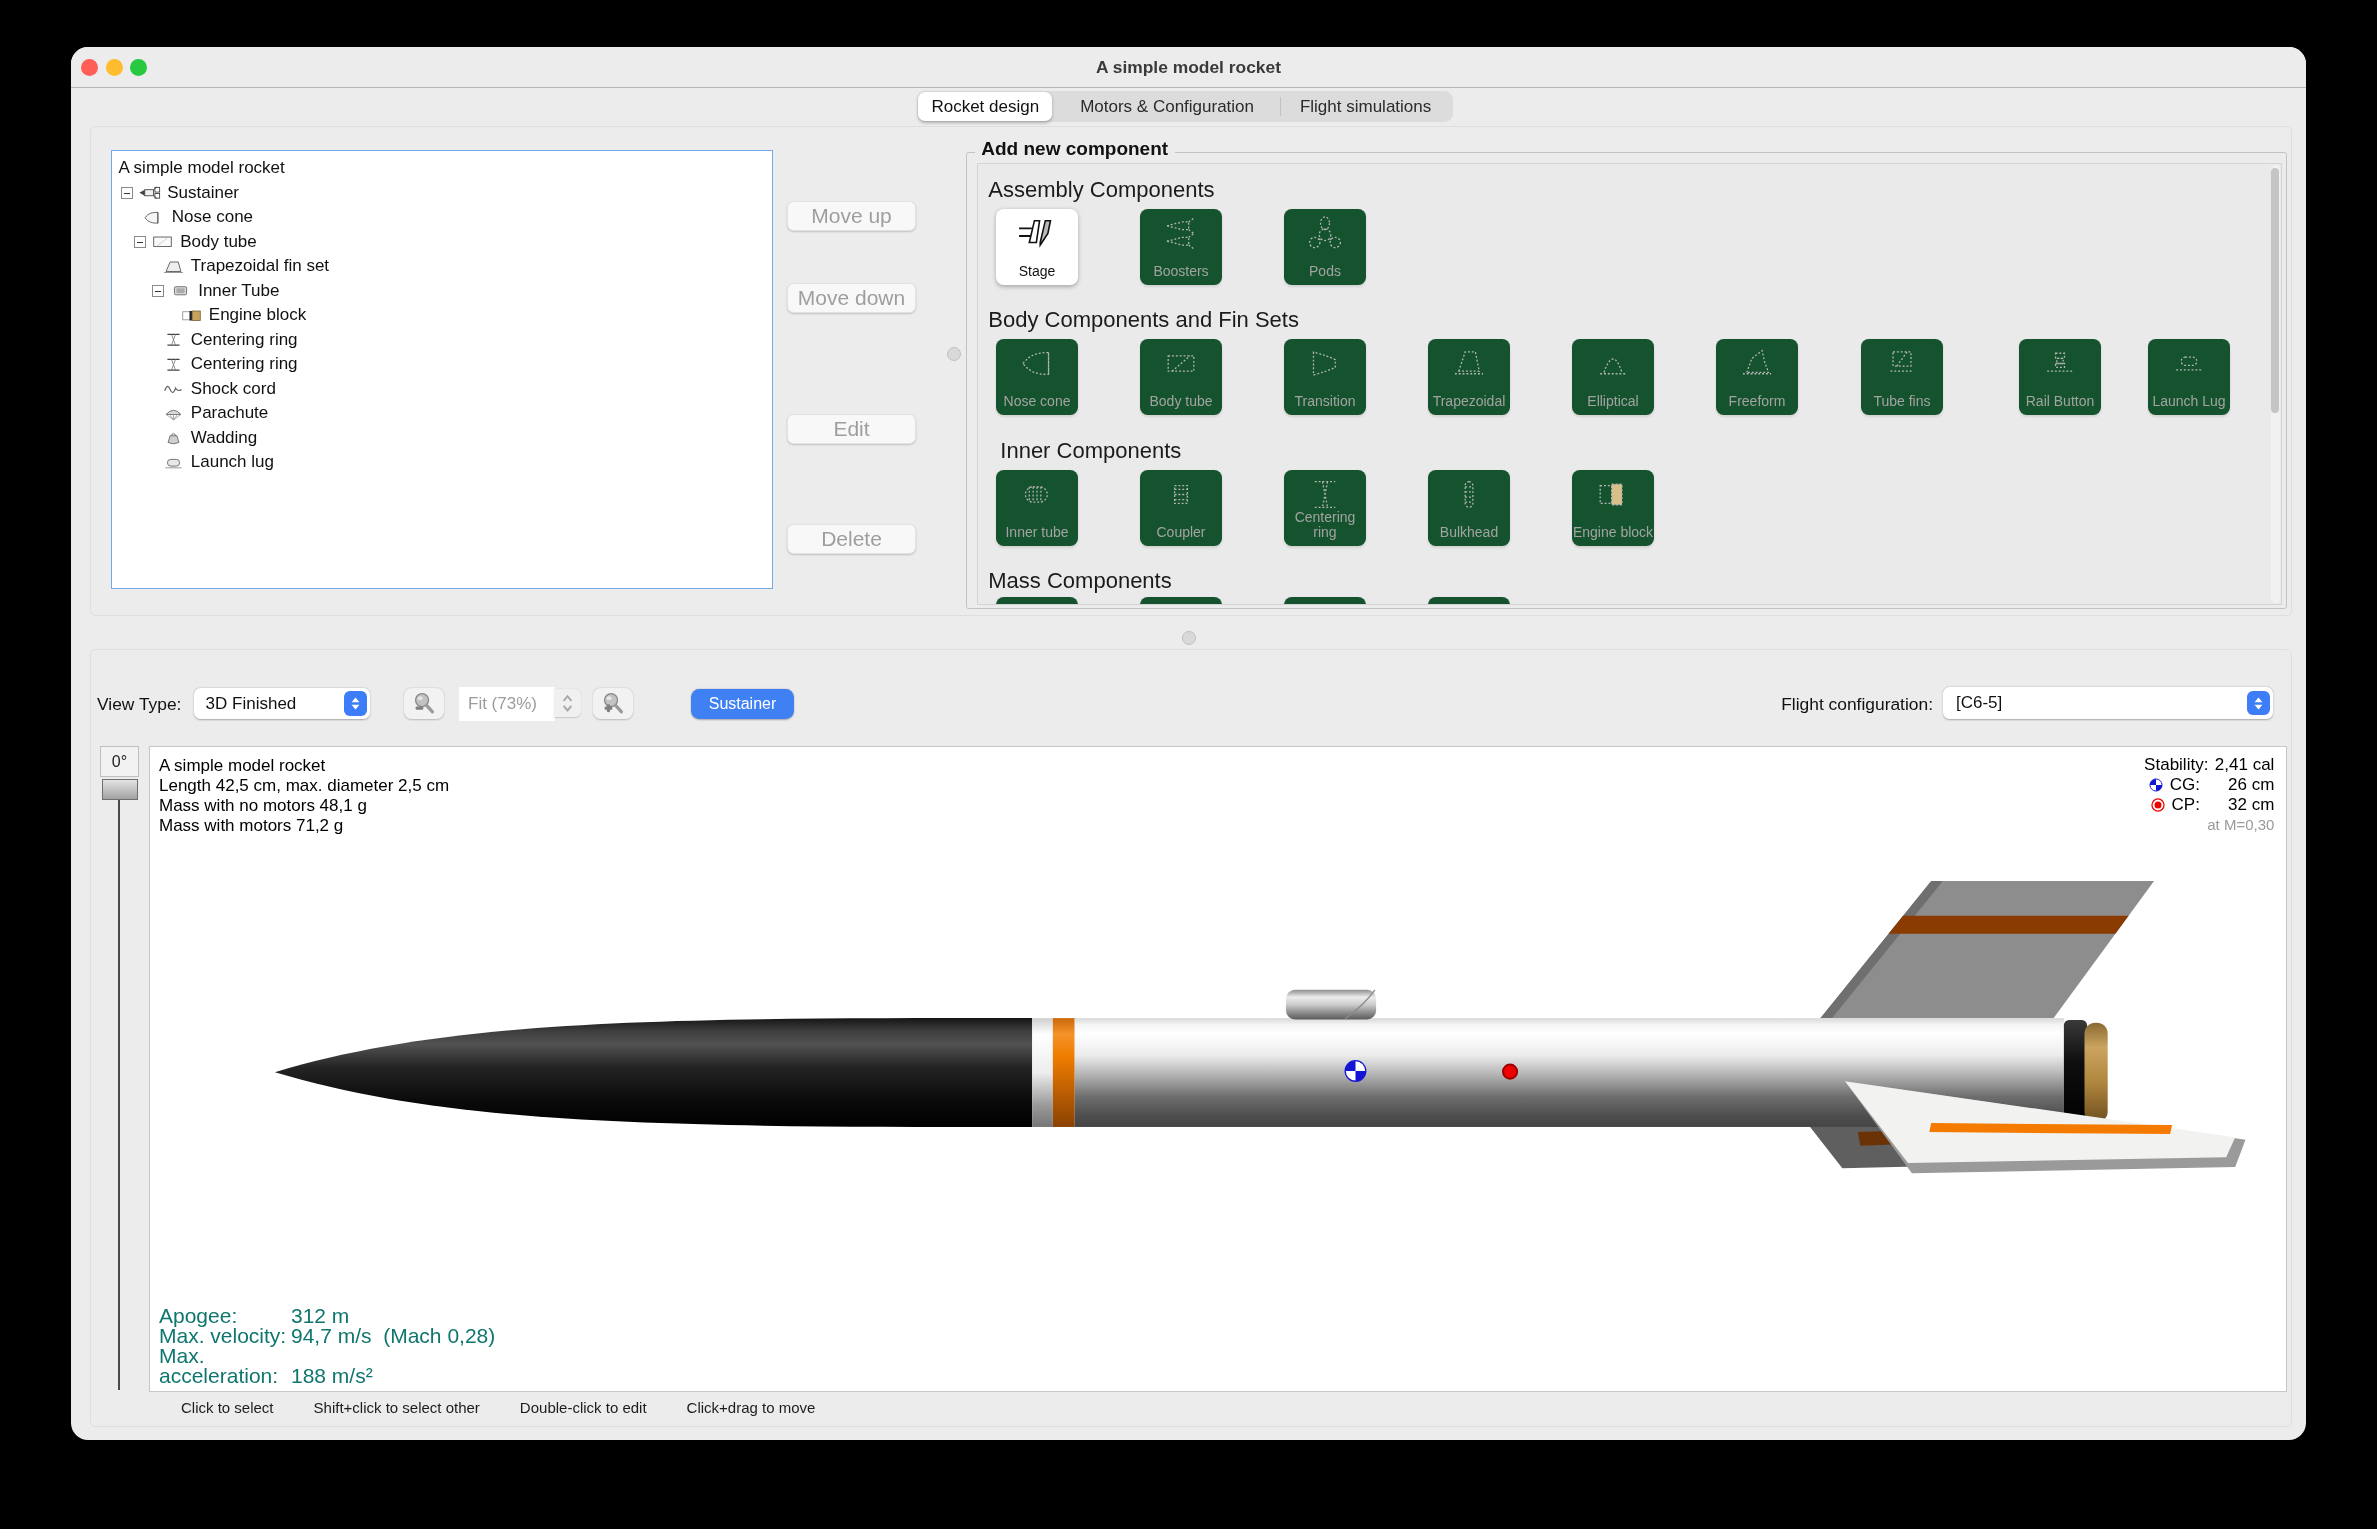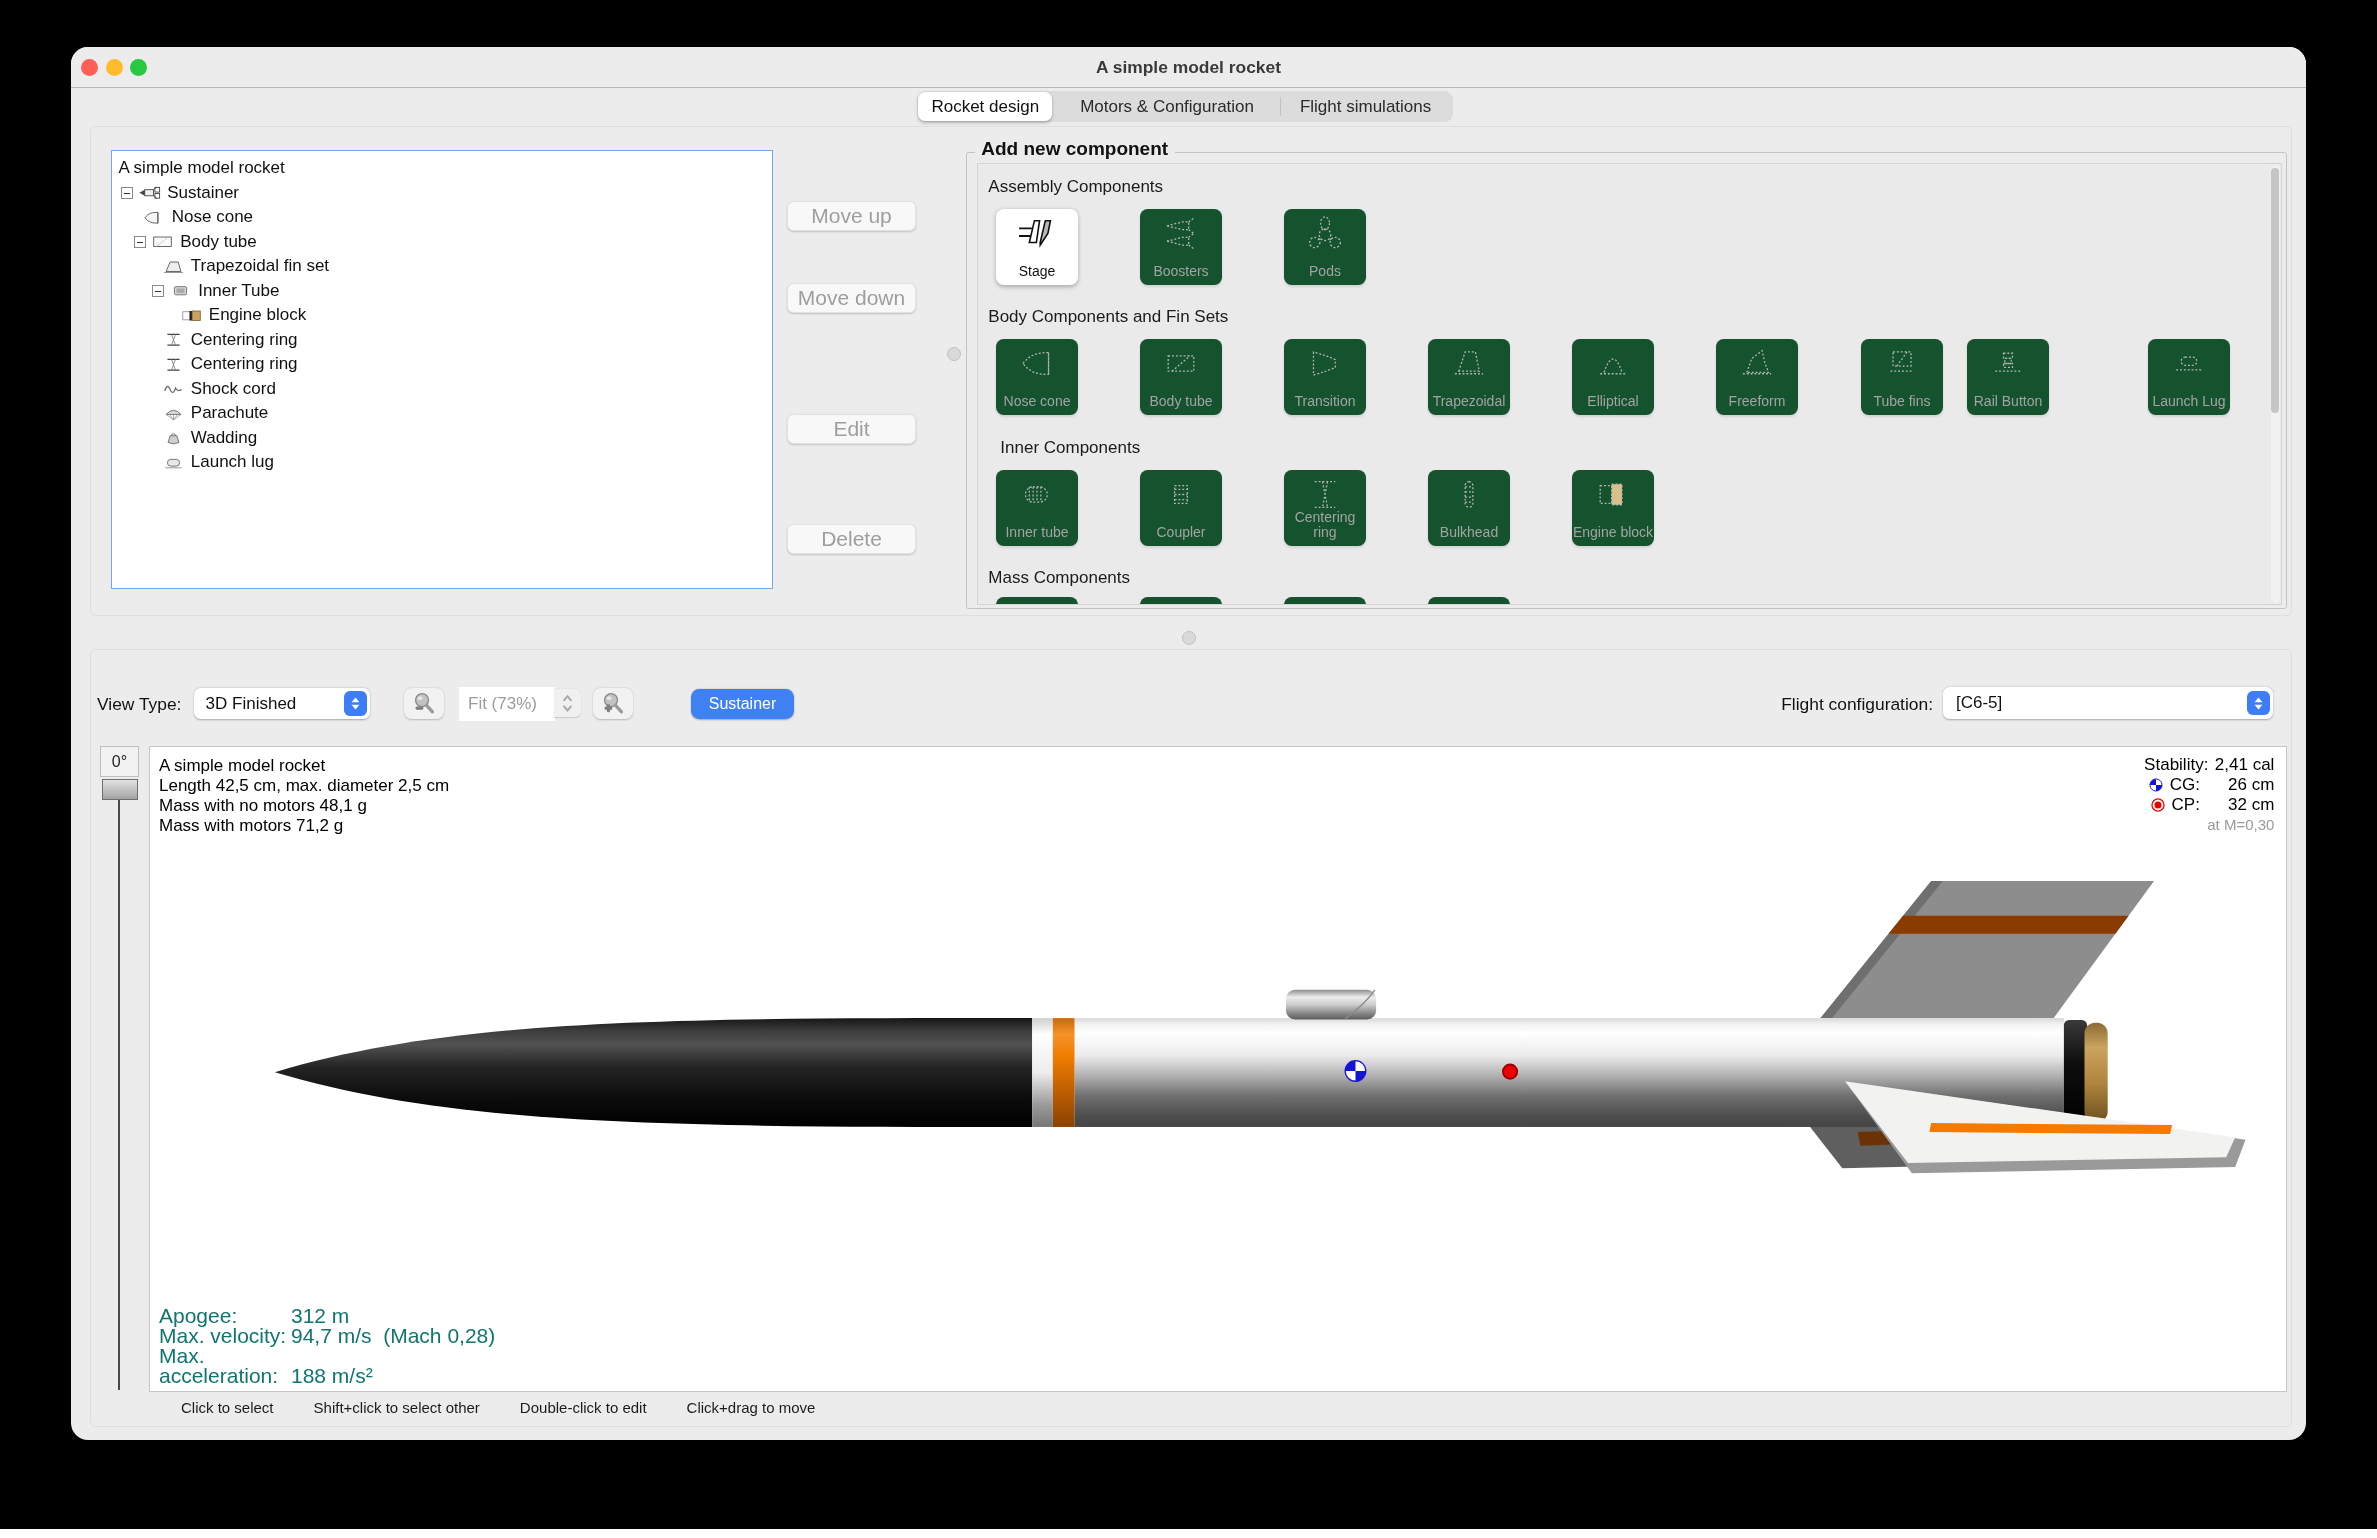--- a/index.html
+++ b/index.html
@@ -34,21 +34,21 @@
   .sbtn{position:absolute;left:716px;width:129px;height:30px;border-radius:6.5px;background:#f8f8f8;
     border:0.6px solid #e2e2e2;box-shadow:0 1px 1.9px rgba(0,0,0,.18);color:#9e9e9e;font-size:21px;
     display:flex;align-items:center;justify-content:center;}
 
   .splitdot{position:absolute;width:14px;height:14px;border-radius:50%;background:#d9d9d9;border:0.6px solid #c0c0c0;}
 
   
   #group{position:absolute;left:895px;top:105px;width:1321px;height:457px;border:0.6px solid #c2c2c2;border-radius:2.6px;}
   #group-title{position:absolute;left:7.8px;top:-17px;background:#ececec;padding:0 6.5px;font-size:19px;font-weight:700;color:#111;line-height:26px;}
   #comp-panel{position:absolute;left:906px;top:116px;width:1305px;height:442px;background:#eaeaea;border:0.6px solid #d4d4d4;overflow:hidden;}
-  .seclabel{position:absolute;left:10.3px;font-size:17px;color:#1b1b1b;}
+  .seclabel{position:absolute;left:10.3px;font-size:22px;color:#1b1b1b;}
   .compbtn{position:absolute;width:82px;height:76px;border-radius:7.8px;background:#14532d;box-shadow:0 1.3px 2.6px rgba(0,0,0,.10);}
   .compbtn.on{background:#fff;box-shadow:0 1.9px 4.5px rgba(0,0,0,.28);}
   .compbtn .cicon{position:absolute;left:50%;top:3.9px;transform:translateX(-50%);width:41px;height:41px;}
   .compbtn .clabel{position:absolute;left:0;right:0;bottom:5.2px;text-align:center;font-size:14px;line-height:15.5px;color:#a3a3a3;}
   .compbtn.on .clabel{color:#111;}
   .compbtn.crop{height:39px;}
   .dash{stroke:#b5b5b5;stroke-width:2;fill:none;stroke-dasharray:3 3;}
   #comp-scroll{position:absolute;right:1.3px;top:1.3px;width:9px;height:438px;background:#f1f1f1;border-radius:4.5px;}
   #comp-thumb{position:absolute;left:0.6px;top:2.6px;width:7.8px;height:245px;background:#c5c5c5;border-radius:3.9px;}
 
@@ -295,21 +295,21 @@
       <div class="clabel">Freeform</div>
     </div>
     <div class="compbtn" style="left:883px;top:175px;">
       <svg class="cicon" viewBox="0 0 64 64">
           <rect class="dash" x="18" y="14" width="28" height="22"></rect>
           <line class="dash" x1="24" y1="36" x2="40" y2="14"></line>
           <line class="dash" x1="14" y1="44" x2="50" y2="44"></line>
         </svg>
       <div class="clabel">Tube fins</div>
     </div>
-    <div class="compbtn" style="left:989px;top:175px;">
+    <div class="compbtn" style="left:1041px;top:175px;">
       <svg class="cicon" viewBox="0 0 64 64">
           <rect class="dash" x="25" y="16" width="14" height="8"></rect>
           <rect class="dash" x="27" y="24" width="10" height="8"></rect>
           <rect class="dash" x="25" y="32" width="14" height="6"></rect>
           <line class="dash" x1="12" y1="44" x2="52" y2="44"></line>
         </svg>
       <div class="clabel">Rail Button</div>
     </div>
     <div class="compbtn" style="left:1170px;top:175px;">
       <svg class="cicon" viewBox="0 0 64 64">

